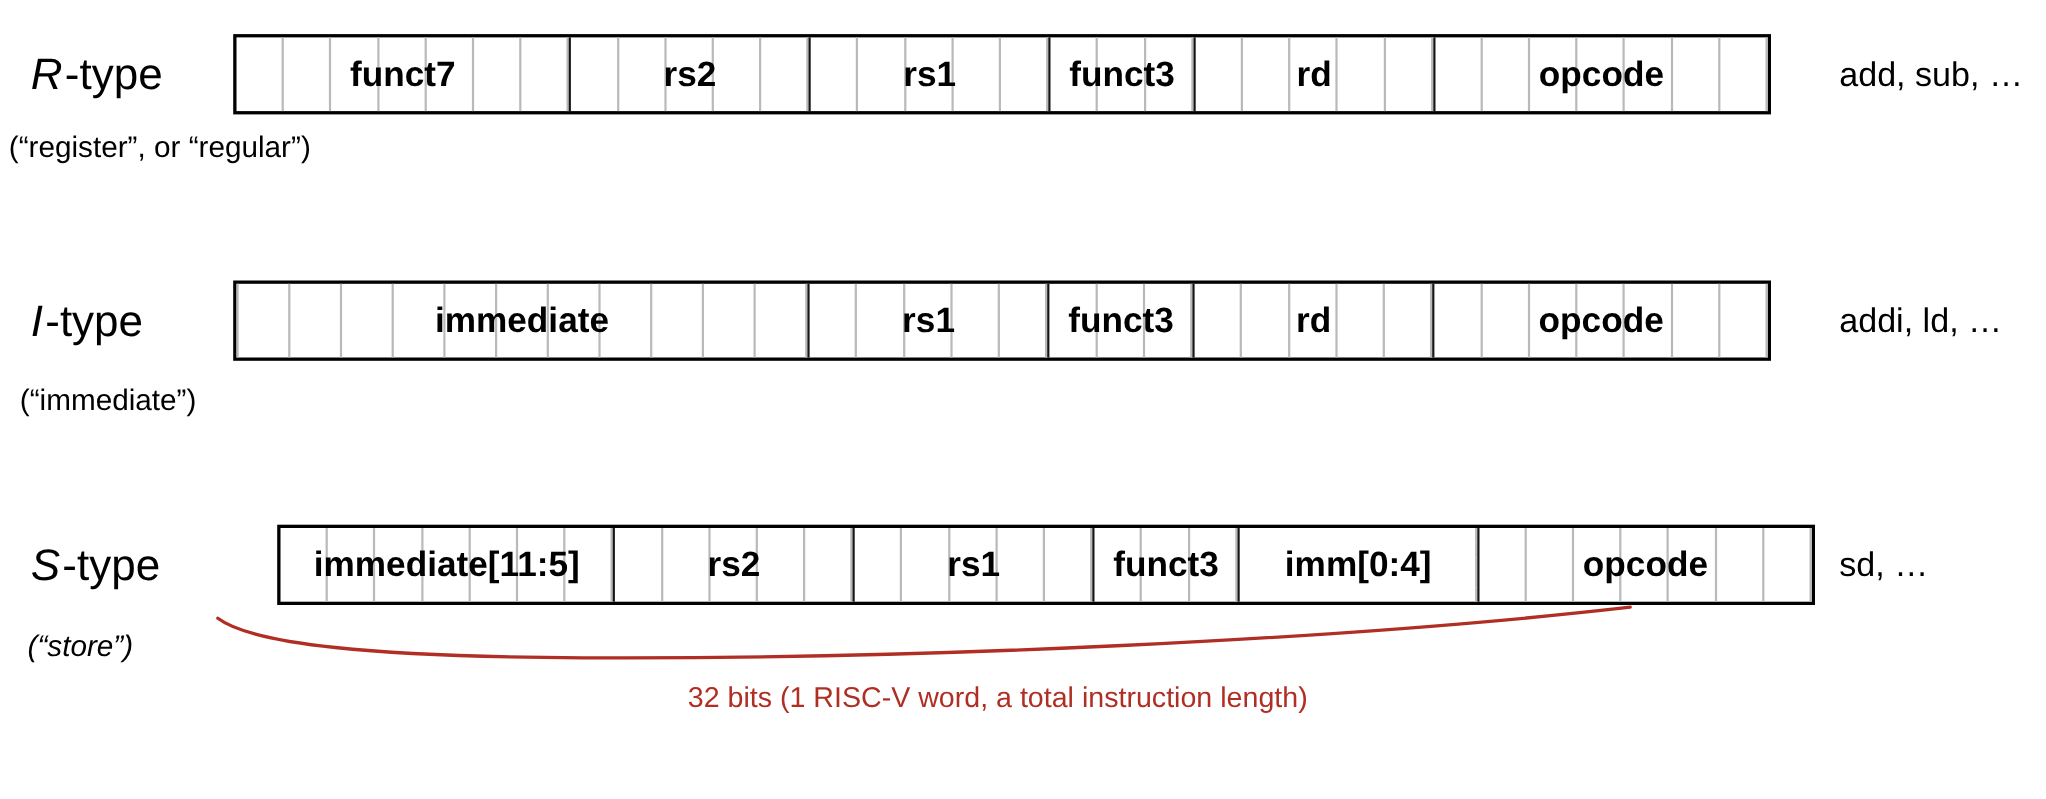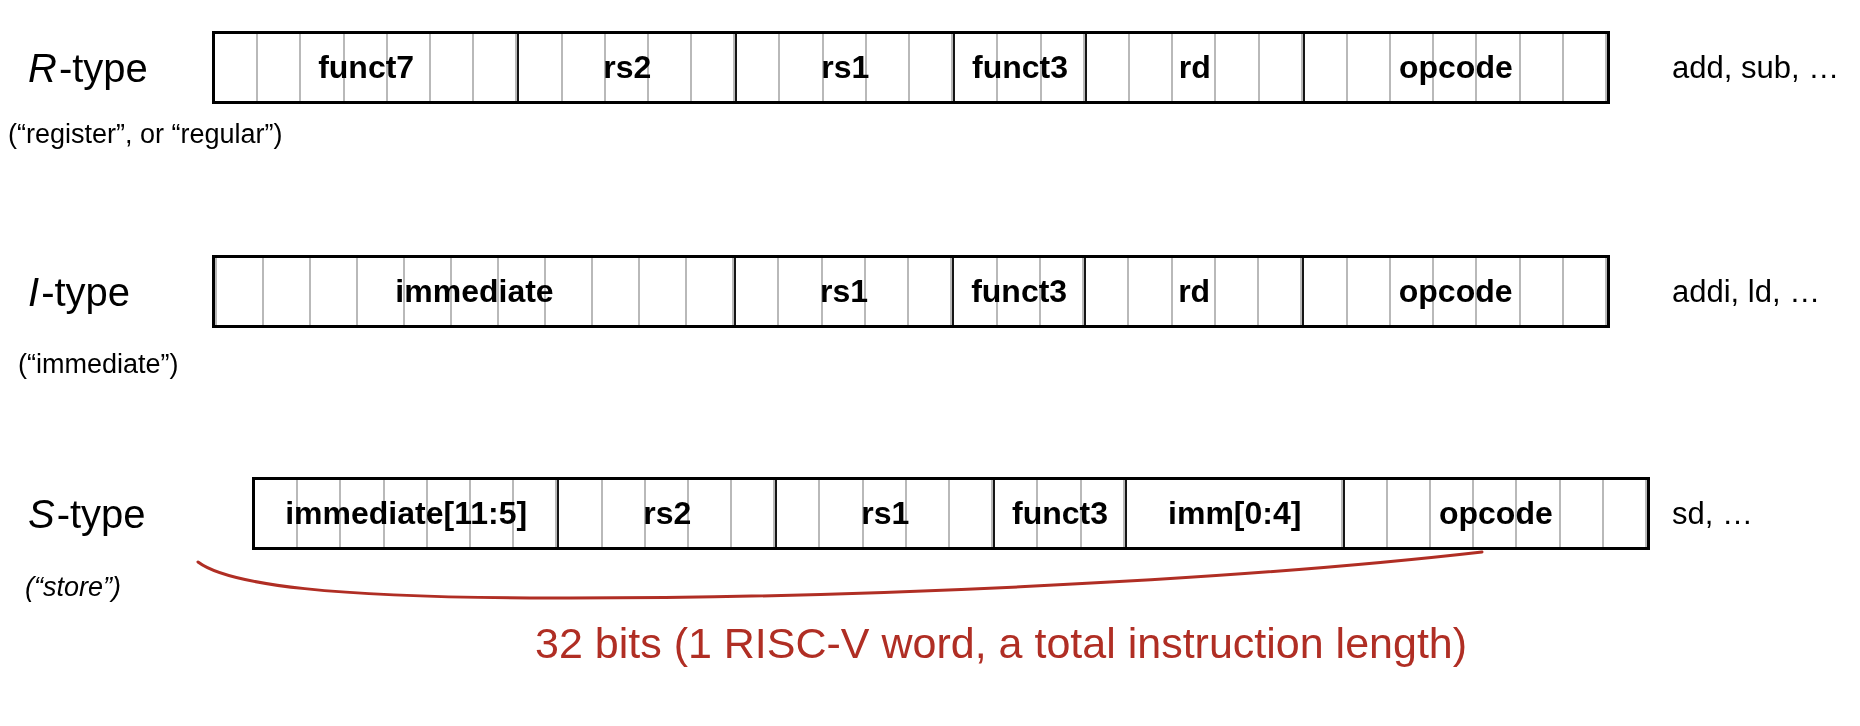--- a/index.html
+++ b/index.html
@@ -57,21 +57,21 @@
   .row-annotation{
     position:absolute;
     display:flex;align-items:center;
     font-size:31px;white-space:nowrap;margin-left:32px;
   }
   .brace-svg{position:absolute;left:190px;top:546px;}
   .brace-caption{
     position:absolute;
     left:535px;top:619px;width:744px;
     text-align:center;
-    font-size:43px;
+    font-size:26px;
     color:var(--accent);
     white-space:nowrap;
   }
 </style>
 </head>
 <body>
 
 <div id="canvas">
   <svg class="brace-svg" width="1300" height="62" viewBox="0 0 1300 62">
     <path d="M8,16 C40,40 150,51 340,52 C640,53.5 1030,36 1292,6" fill="none" style="stroke:var(--accent)" stroke-width="3" stroke-linecap="round"></path>

